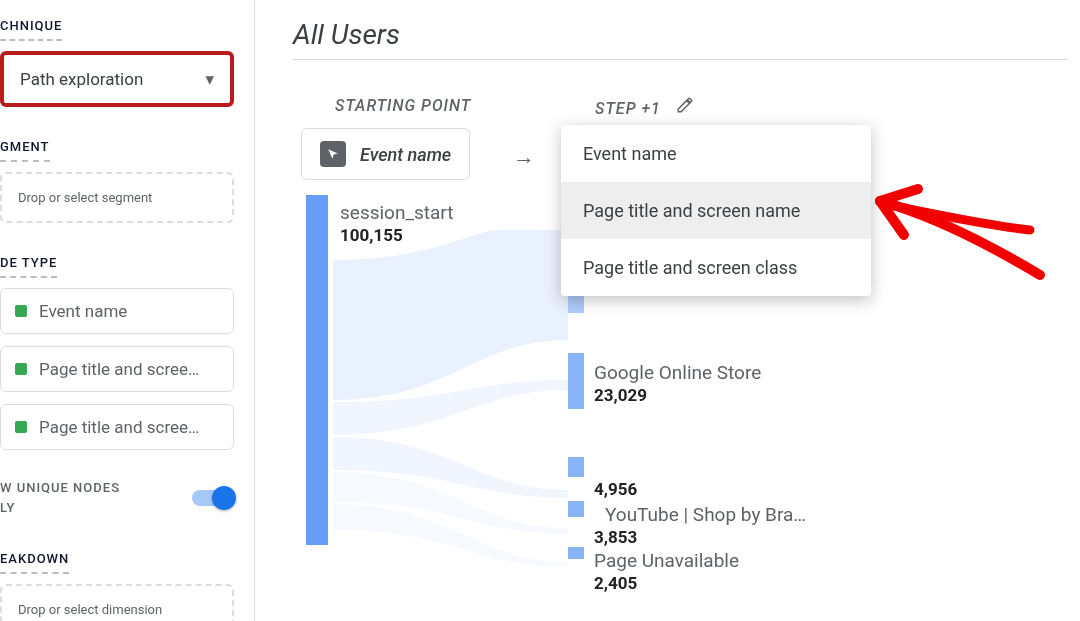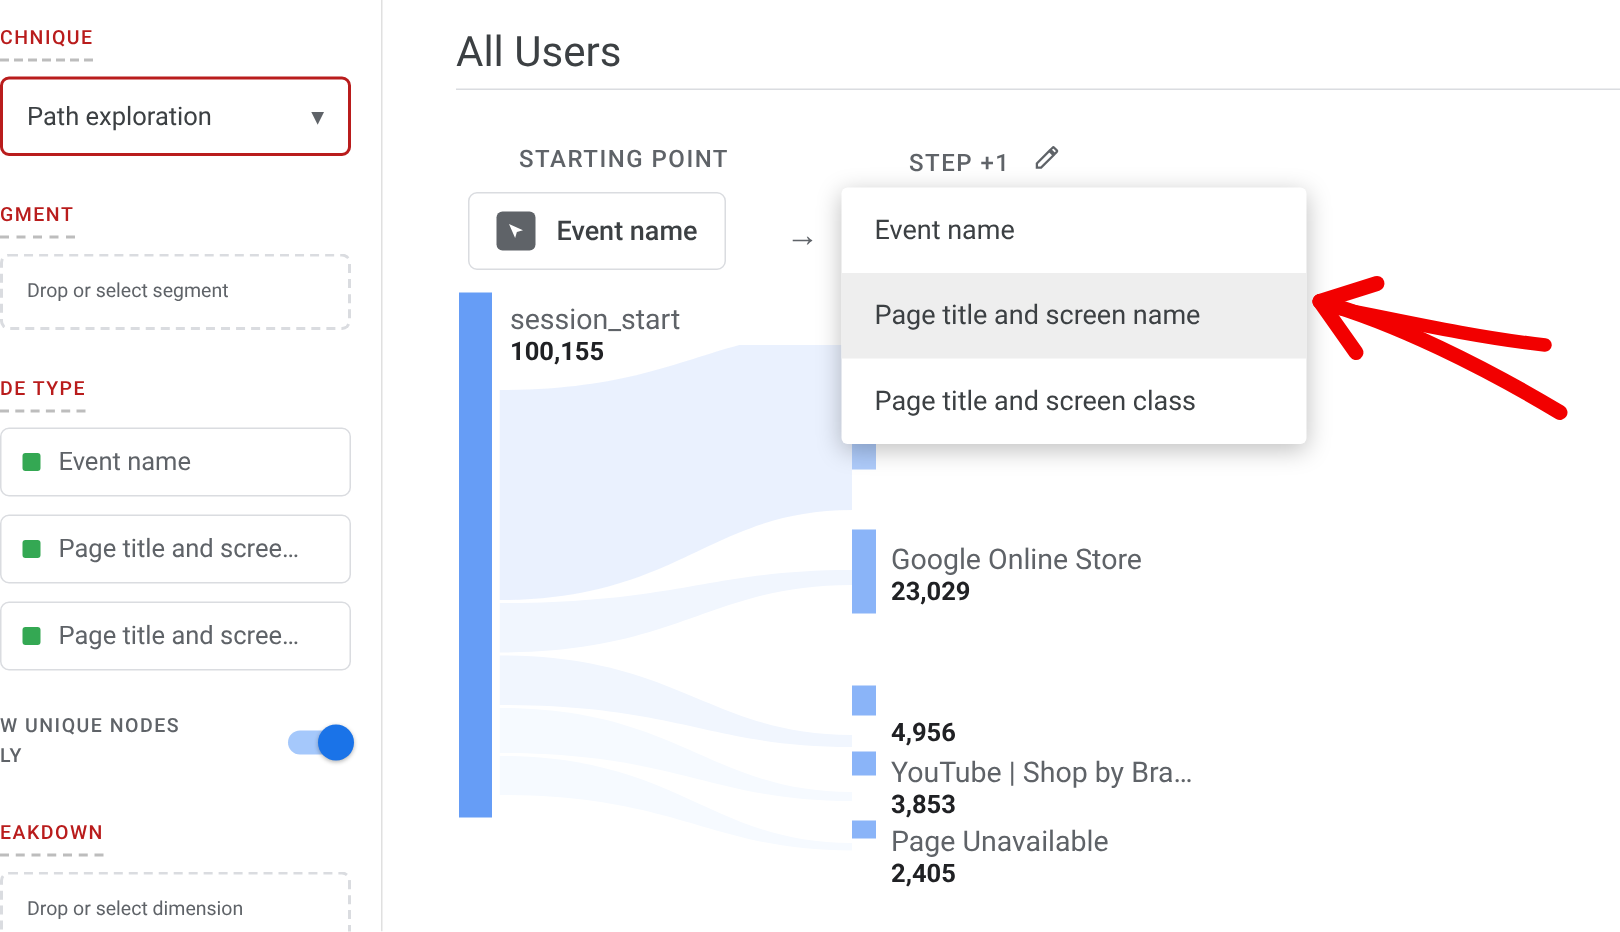--- a/index.html
+++ b/index.html
@@ -18,29 +18,29 @@
     left: 0;
     top: 0;
     width: 255px;
     height: 621px;
     border-right: 1px solid #e0e0e0;
     padding: 0 20px 0 0;
   }
   .section-label {
     font-size: 13px;
     letter-spacing: 1px;
-    color: #b91c1c;
+    color: #0f172a;
     font-weight: 500;
     margin: 22px 4px 10px 0;
     border-bottom: 2px dashed #bdbdbd;
     display: inline-block;
     padding-bottom: 6px;
   }
   .technique-select {
-    border: 2px solid #b91c1c;
+    border: 4px solid #b91c1c;
     border-radius: 6px;
     padding: 14px 16px;
     display: flex;
     justify-content: space-between;
     align-items: center;
     font-size: 17px;
     color: #3c4043;
     margin-bottom: 10px;
   }
   .dropzone {
@@ -79,23 +79,24 @@
     background: #a5c8fb; border-radius: 10px;
   }
   .toggle-knob {
     position: absolute; right: -2px; top: -4px;
     width: 24px; height: 24px; border-radius: 50%;
     background: #1a73e8;
     box-shadow: 0 1px 3px rgba(0,0,0,.3);
   }
   .main {
     position: absolute;
-    left: 280px; top: 0;
+    left: 269px; top: 0;
     width: 800px;
     height: 441px;
+    font-style: italic;
   }
   .title {
     font-size: 28px;
     color: #3c4043;
     margin: 18px 0 8px 24px;
     font-weight: 400;
   }
   .hr {
     border: none; border-top: 1px solid #dadce0;
     margin: 0 0 0 24px;
@@ -271,21 +272,21 @@
   <div class="node-bar" style="left:268px;top:0;width:16px;height:118px;background:#aecbfa"></div>
 
   <div class="node-bar" style="left:268px;top:158px;width:16px;height:56px"></div>
   <div class="node-label" style="left:294px;top:166px">Google Online Store</div>
   <div class="node-value" style="left:294px;top:190px">23,029</div>
 
   <div class="node-bar" style="left:268px;top:262px;width:16px;height:20px"></div>
   <div class="node-value" style="left:294px;top:284px">4,956</div>
 
   <div class="node-bar" style="left:268px;top:306px;width:16px;height:16px"></div>
-  <div class="node-label" style="left:294px;top:308px">YouTube | Shop by Bra…</div>
+  <div class="node-label" style="left:305px;top:308px">YouTube | Shop by Bra…</div>
   <div class="node-value" style="left:294px;top:332px">3,853</div>
 
   <div class="node-bar" style="left:268px;top:352px;width:16px;height:12px"></div>
   <div class="node-label" style="left:294px;top:354px">Page Unavailable</div>
   <div class="node-value" style="left:294px;top:378px">2,405</div>
 </div>
 
 <div class="dropdown">
   <div class="dropdown-item">Event name</div>
   <div class="dropdown-item selected">Page title and screen name</div>

